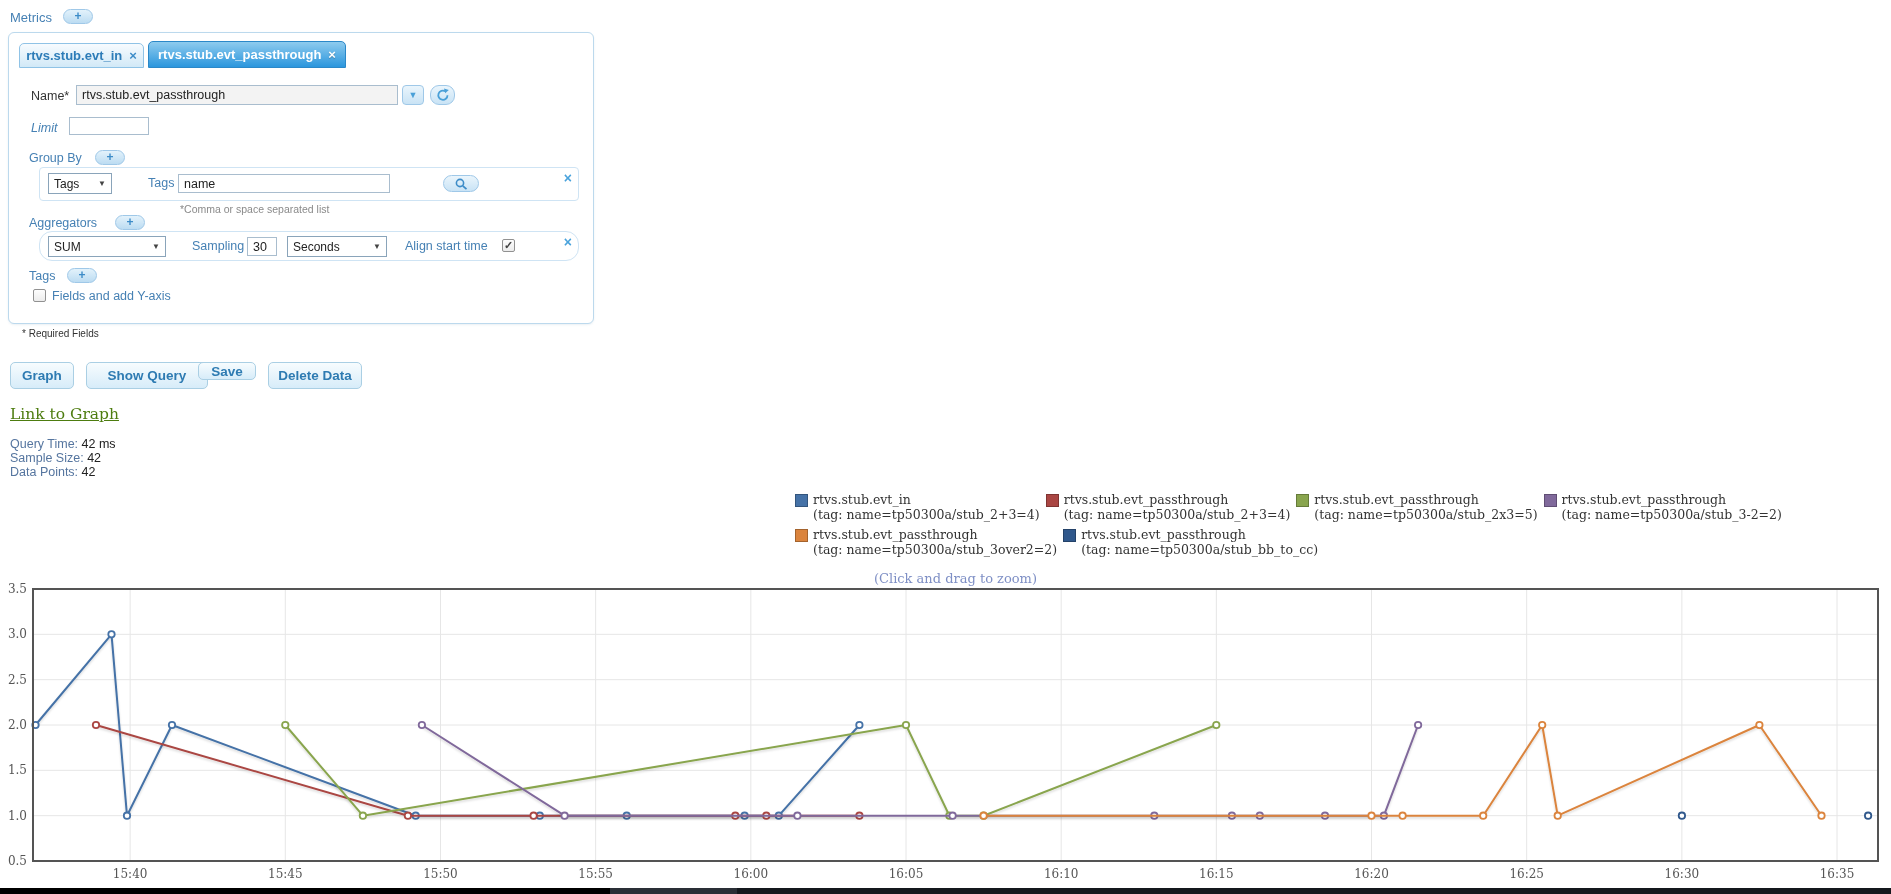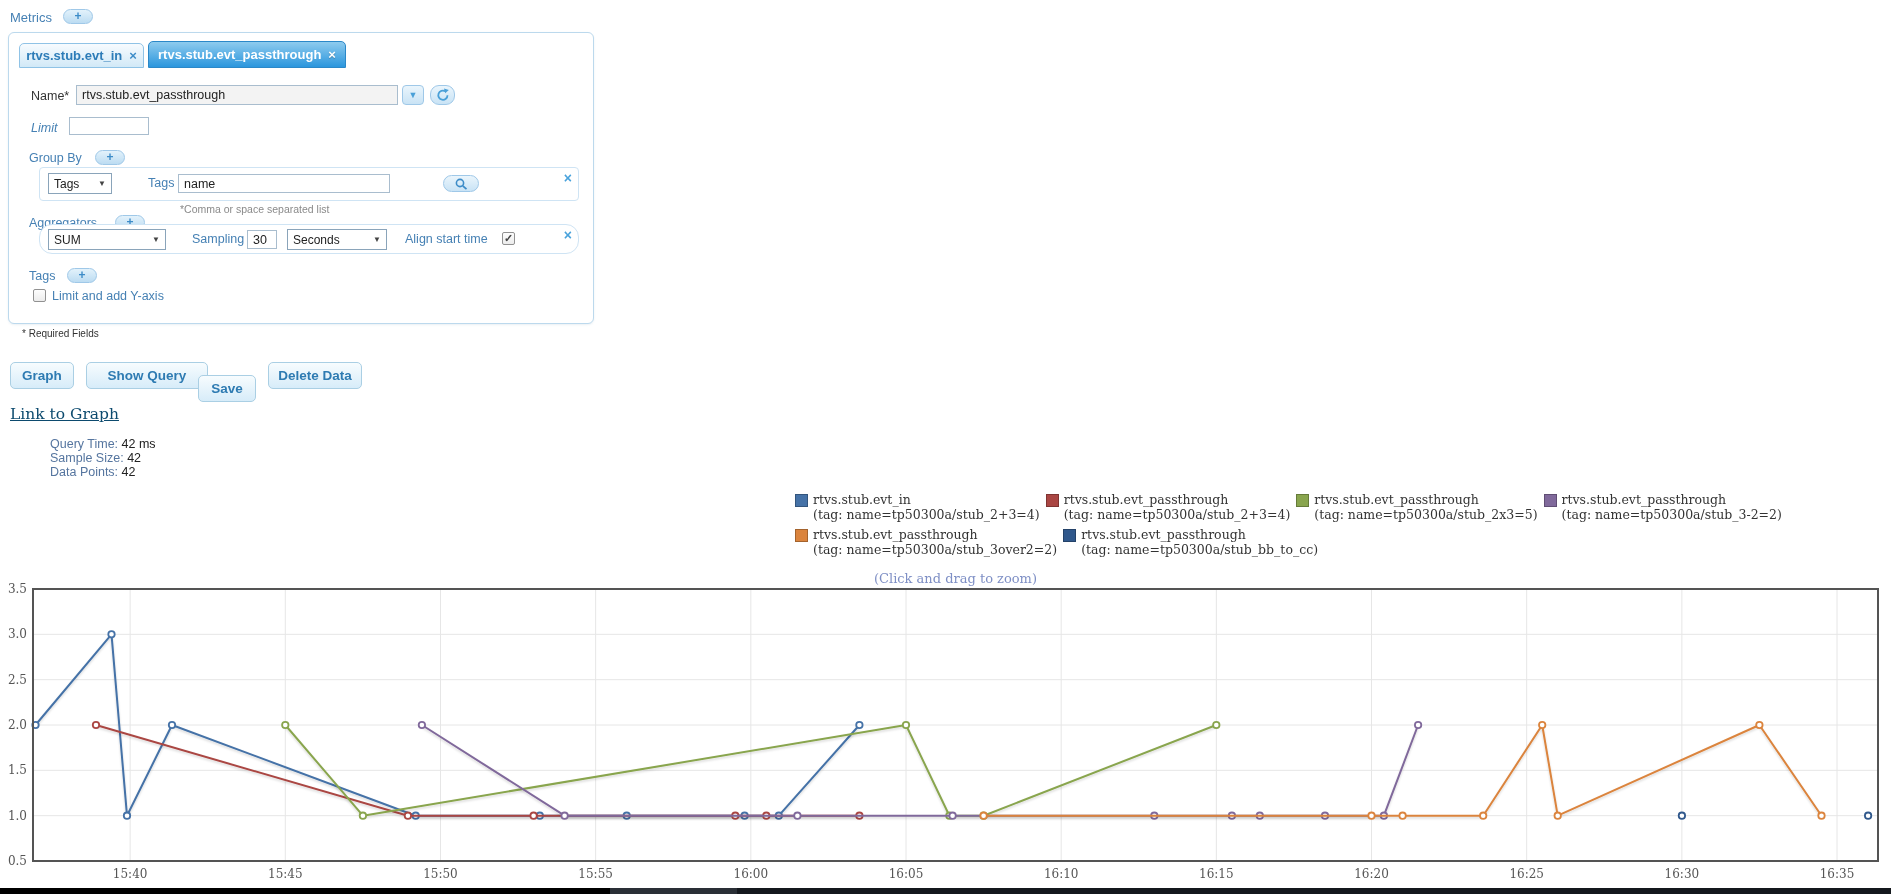--- a/index.html
+++ b/index.html
@@ -48,23 +48,23 @@
     position:absolute;width:13px;height:13px;box-sizing:border-box;border:1px solid #919191;
     background:linear-gradient(#fdfdfd,#ececec);font-size:11px;line-height:11px;text-align:center;
     color:#444;font-weight:bold;cursor:pointer;border-radius:2px;
   }
   .action-btn{
     position:absolute;box-sizing:border-box;border:1px solid #aacfe4;border-radius:5px;
     background:linear-gradient(#f7fcfe,#d7ecf9);color:#2e7bb2;font-weight:bold;font-size:13.5px;
     display:flex;align-items:center;justify-content:center;cursor:pointer;font-family:"Liberation Sans",sans-serif;
   }
   #link-to-graph{left:10px;top:405px;font-family:"DejaVu Serif",serif;font-size:15.5px;
-    color:#0c4a6e;text-decoration:underline;cursor:pointer;}
+    color:#4d7c0f;text-decoration:underline;cursor:pointer;}
   .stat-line{position:absolute;left:10px;font-size:12.5px;}
-  .stat-line .lbl{color:#55759f;margin-left:40px;}
+  .stat-line .lbl{color:#55759f;}
   .stat-line .val{color:#222;}
   
   #legend{left:795px;top:492px;width:1102px;display:flex;flex-wrap:wrap;column-gap:6px;row-gap:5px;}
   .legend-entry{display:flex;align-items:flex-start;gap:5px;}
   .legend-swatch{width:13px;height:13px;margin-top:2px;border:1px solid rgba(0,0,0,.25);box-sizing:border-box;}
   .legend-text{font-family:"DejaVu Serif",serif;font-size:12.5px;line-height:15px;color:#333;white-space:nowrap;}
   #zoom-hint{left:33px;top:571px;width:1845px;text-align:center;font-family:"DejaVu Serif",serif;
     font-size:13px;color:#7e8fc5;}
   #chart-wrap{left:0;top:580px;width:1891px;height:314px;}
   #bottom-bar{left:0;top:888px;width:1891px;height:6px;background:#14181d;}
@@ -123,21 +123,21 @@
       </svg>
     </div>
     <div class="row-close" style="right:6px;top:4px;">×</div>
     <div class="hint" style="left:140px;top:35px;">*Comma or space separated list</div>
   </div>
 
   <div class="abs blue-label" style="left:20px;top:183px;">Aggregators</div>
   <div class="abs pill-btn" style="left:106px;top:182px;">
     <span>+</span>
   </div>
-  <div class="row-box" style="left:30px;top:191px;width:540px;height:30px;border-radius:13px;">
+  <div class="row-box" style="left:30px;top:198px;width:540px;height:30px;border-radius:13px;">
     <div class="fake-select" style="left:8px;top:4px;width:118px;height:21px;">
       <span>SUM</span>
       <span class="caret">▼</span>
     </div>
     <div class="abs blue-label" style="left:152px;top:7px;">Sampling</div>
     <input class="txt-input" style="left: 207px; top: 5px; width: 30px; height: 19px;" value="30">
     <div class="fake-select" style="left:247px;top:4px;width:100px;height:21px;">
       <span>Seconds</span>
       <span class="caret">▼</span>
     </div>
@@ -145,28 +145,28 @@
     <div class="checkbox" style="left:462px;top:7px;">✓</div>
     <div class="row-close" style="right:6px;top:4px;">×</div>
   </div>
 
   <div class="abs blue-label" style="left:20px;top:236px;">Tags</div>
   <div class="abs pill-btn" style="left:58px;top:235px;">
     <span>+</span>
   </div>
 
   <div class="checkbox" style="left:24px;top:256px;"></div>
-  <div class="abs" style="left:43px;top:256px;font-size:12.5px;color:#4681b4;">Limit and add Y-axis</div>
+  <div class="abs" style="left:43px;top:256px;font-size:12.5px;color:#4681b4;">Fields and add Y-axis</div>
 </div>
 
 <div class="abs" style="left:22px;top:328px;font-size:10px;color:#333;">* Required Fields</div>
 
 <div class="action-btn" style="left:10px;top:362px;width:64px;height:27px;">Graph</div>
 <div class="action-btn" style="left:86px;top:362px;width:122px;height:27px;">Show Query</div>
-<div class="action-btn" style="left:198px;top:375px;width:58px;height:27px;">Save</div>
+<div class="action-btn" style="left:198px;top:362px;width:58px;height:18px;">Save</div>
 <div class="action-btn" style="left:268px;top:362px;width:94px;height:27px;">Delete Data</div>
 
 <div id="link-to-graph" class="abs">Link to Graph</div>
 
 <div class="stat-line" style="top:437px;">
   <span class="lbl">Query Time:</span>
   <span class="val">42 ms</span>
 </div>
 <div class="stat-line" style="top:451px;">
   <span class="lbl">Sample Size:</span>

